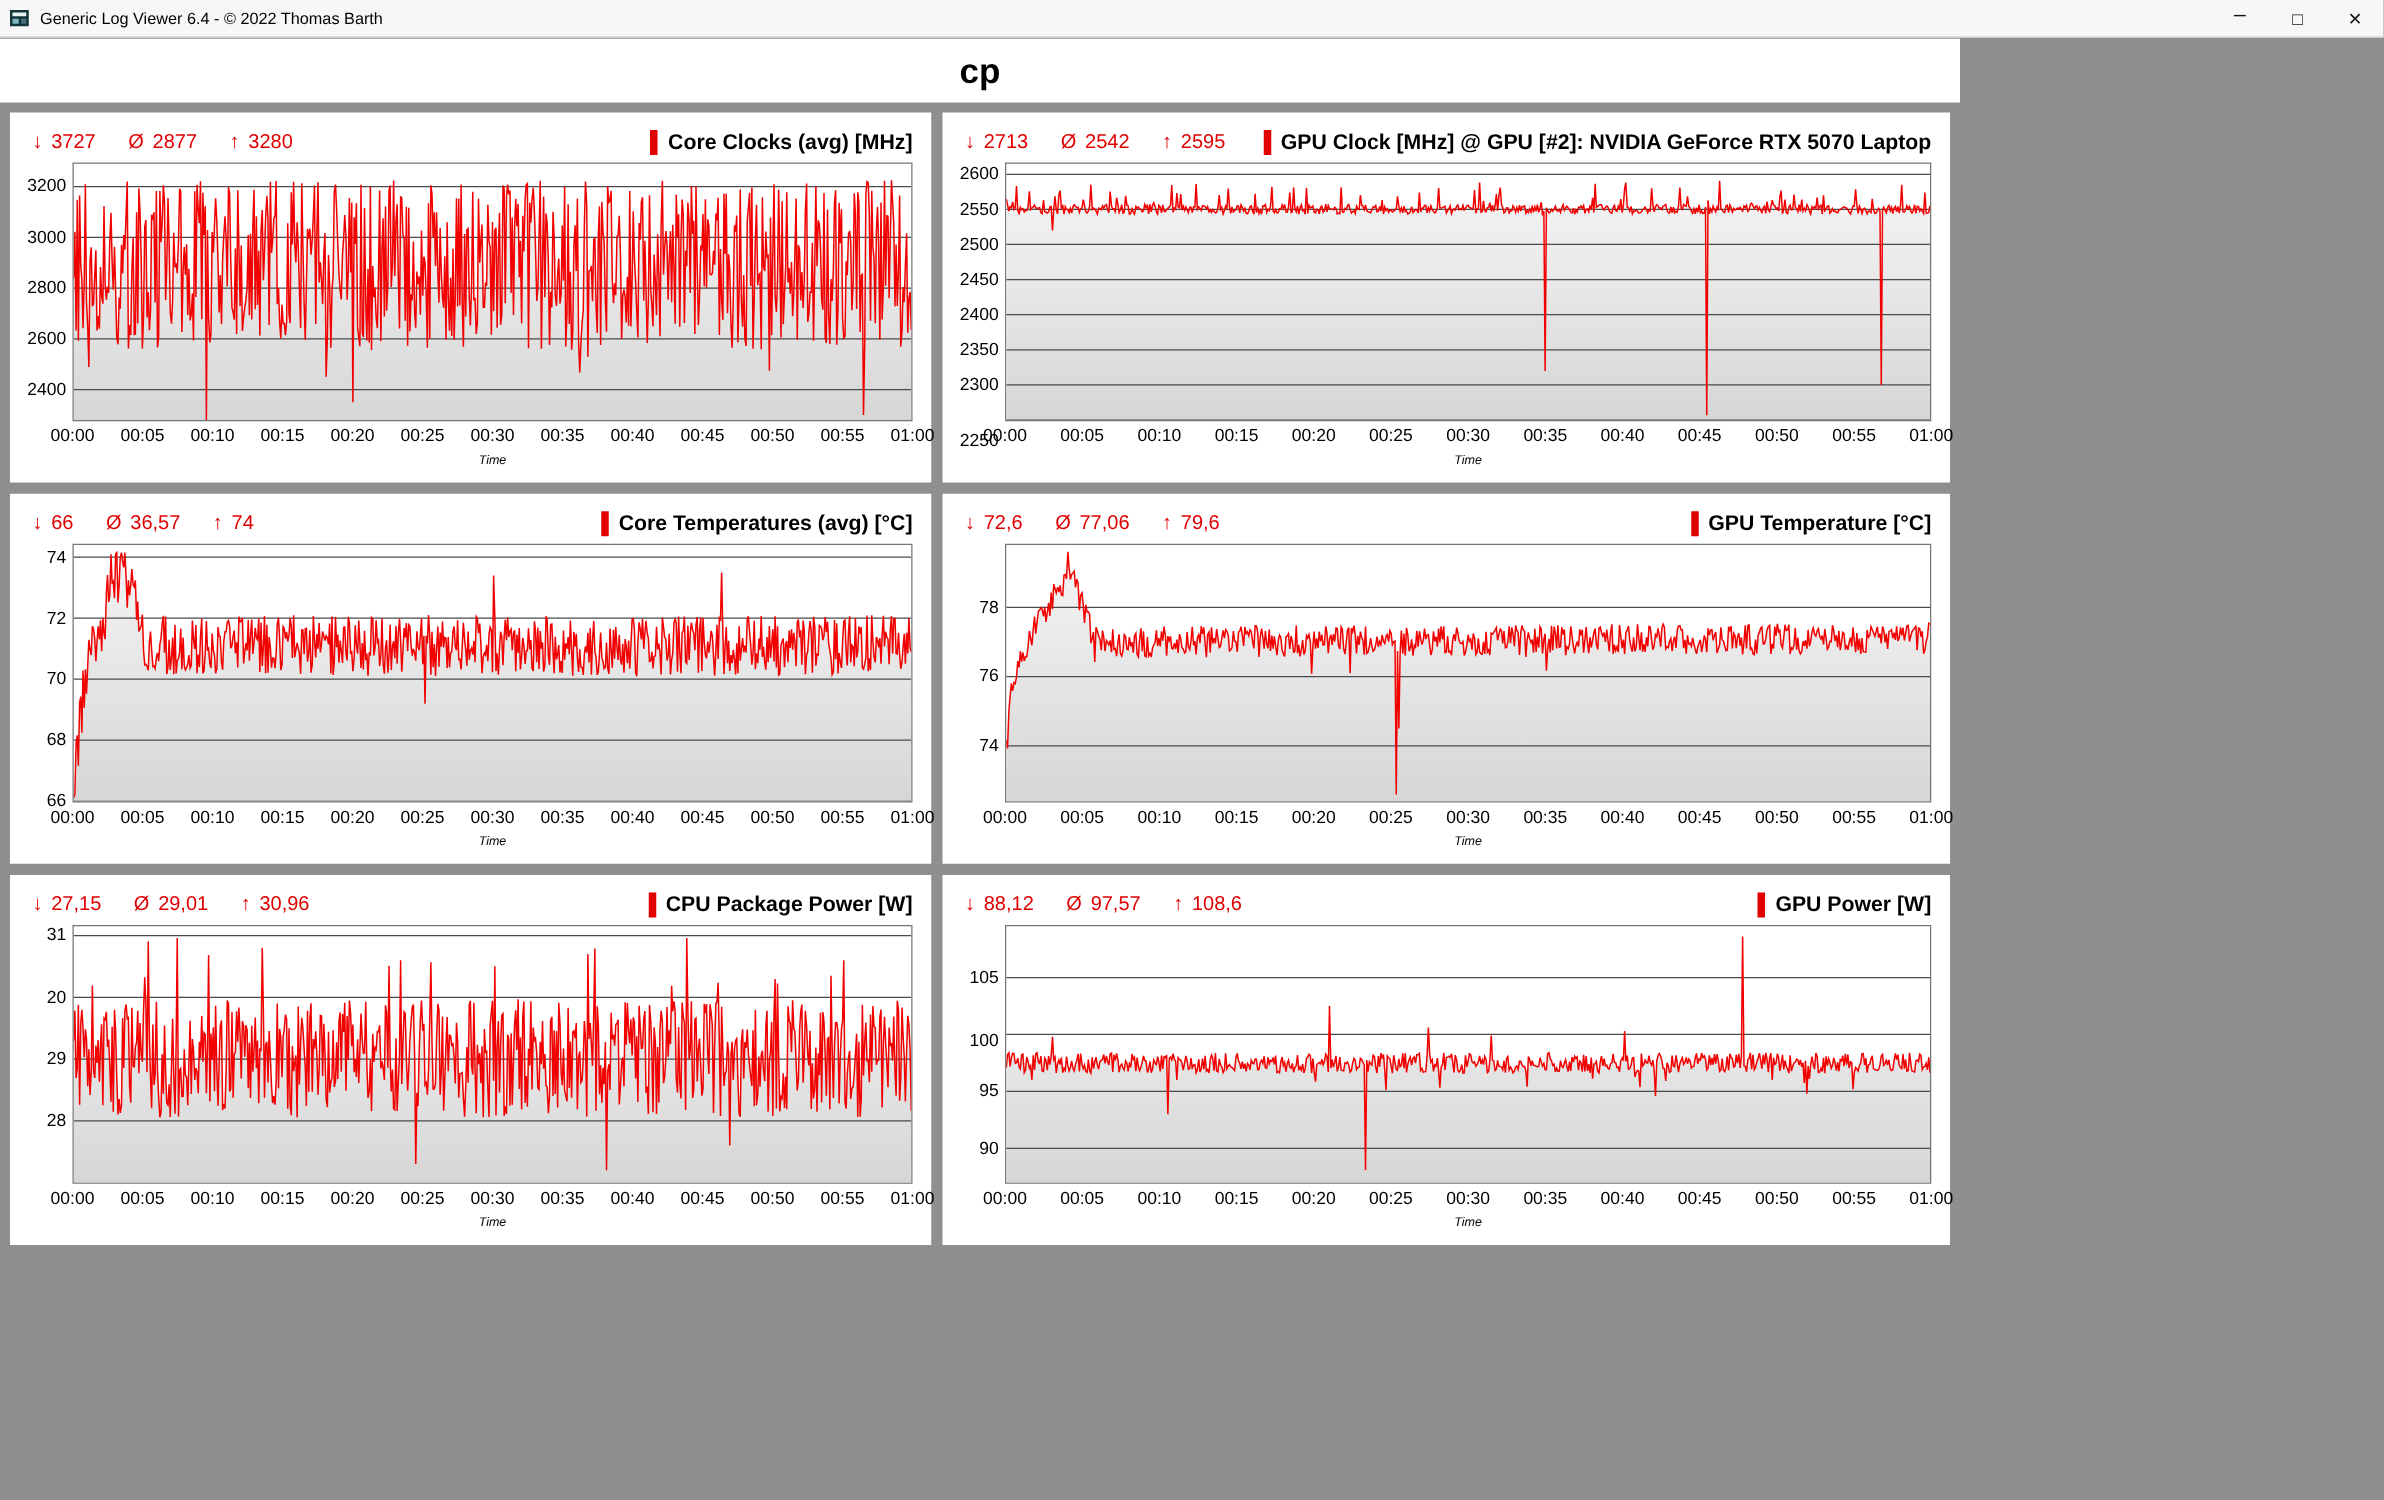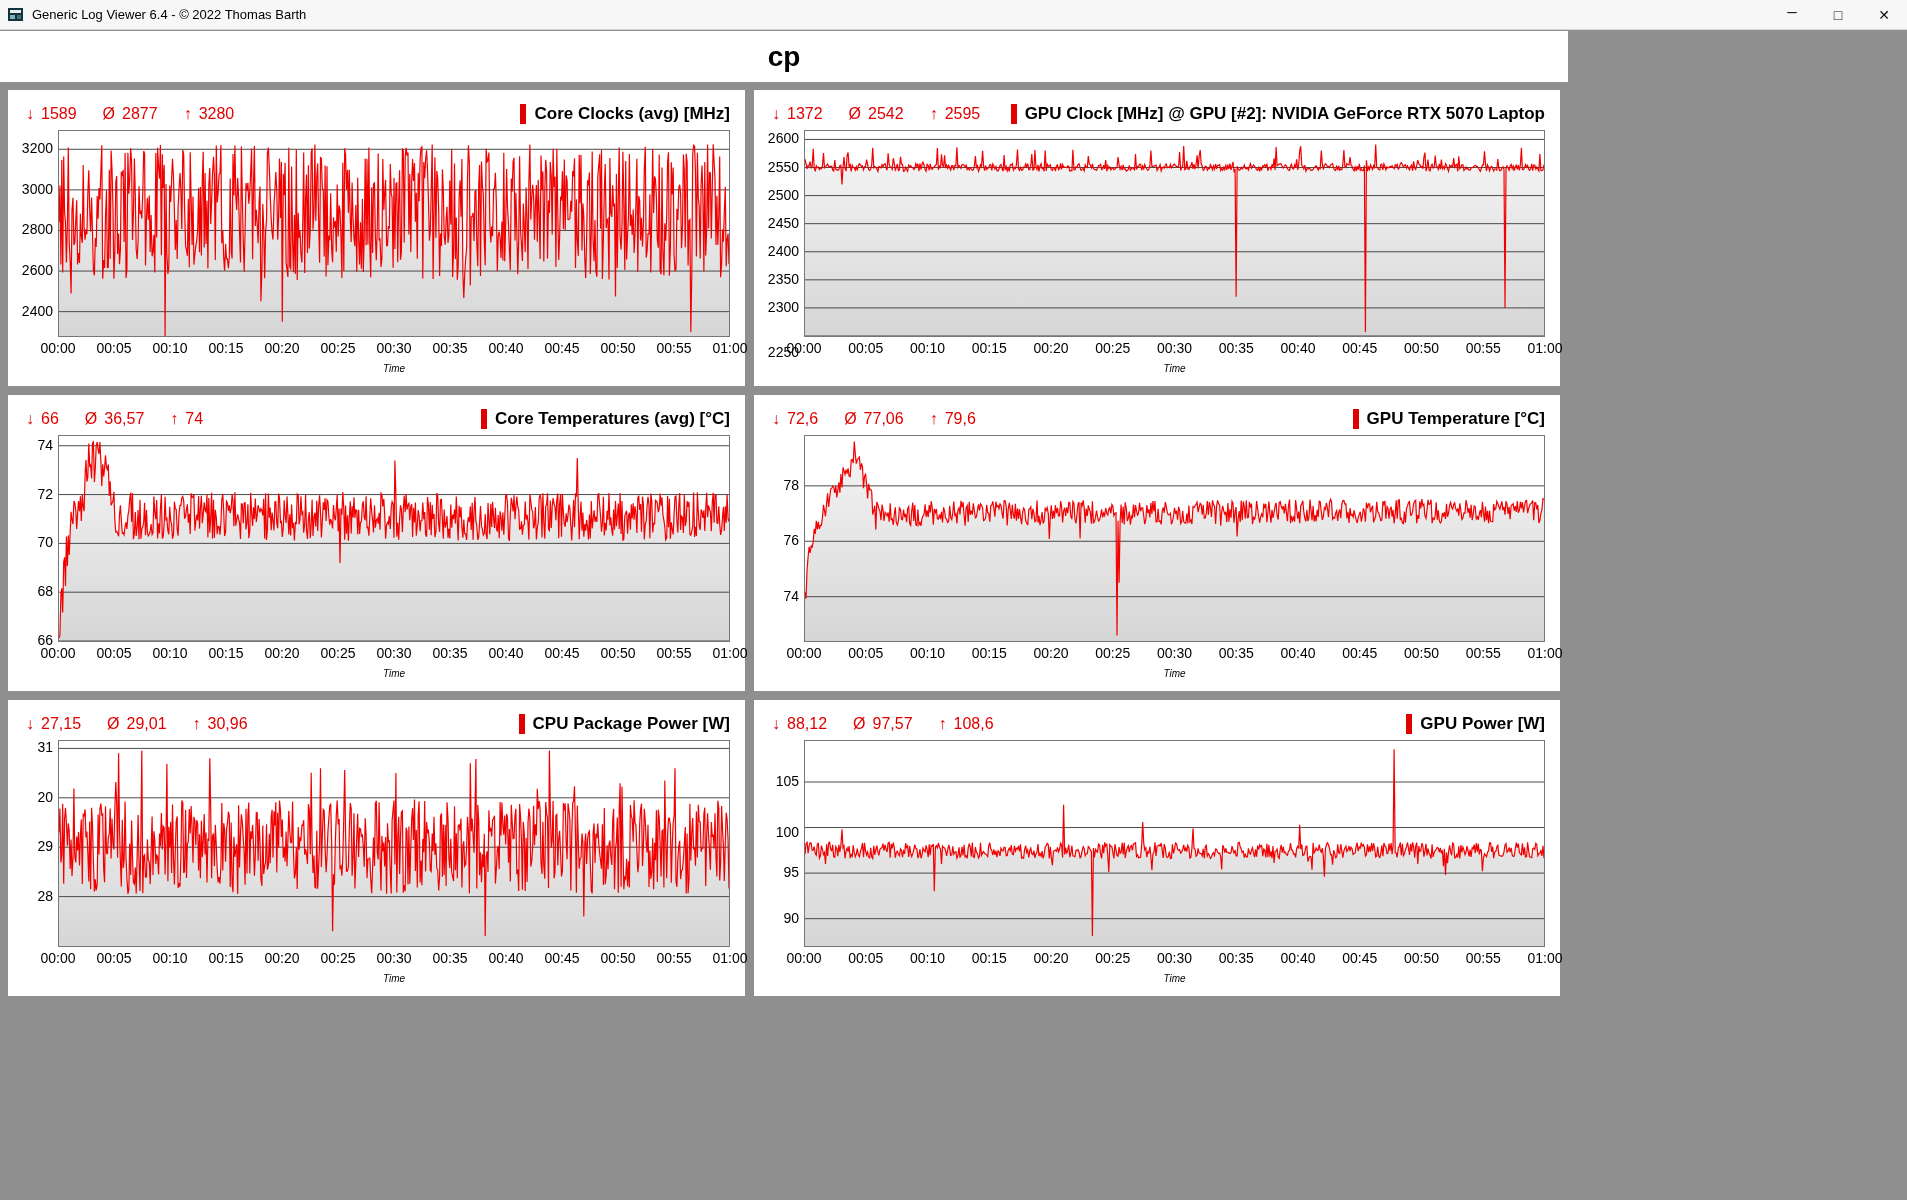--- a/index.html
+++ b/index.html
@@ -88,21 +88,21 @@
   <span class="page-title">cp</span>
 </div>
 
 <div class="grid">
 
   <div class="panel">
     <div class="panel-header">
       <div class="stats" style="color: rgb(224, 0, 0);">
         <span class="stat">
             <span>↓</span>
-            <span>1589</span>
+            <span>3727</span>
           </span>
         <span class="stat">
             <span>Ø</span>
             <span>2877</span>
           </span>
         <span class="stat">
             <span>↑</span>
             <span>3280</span>
           </span>
       </div>
@@ -153,21 +153,21 @@
         <span style="left: 100%;">01:00</span>
       </div>
     <div class="time-label">Time</div>
   </div>
 
   <div class="panel">
     <div class="panel-header">
       <div class="stats" style="color: rgb(224, 0, 0);">
         <span class="stat">
             <span>↓</span>
-            <span>1372</span>
+            <span>2713</span>
           </span>
         <span class="stat">
             <span>Ø</span>
             <span>2542</span>
           </span>
         <span class="stat">
             <span>↑</span>
             <span>2595</span>
           </span>
       </div>

